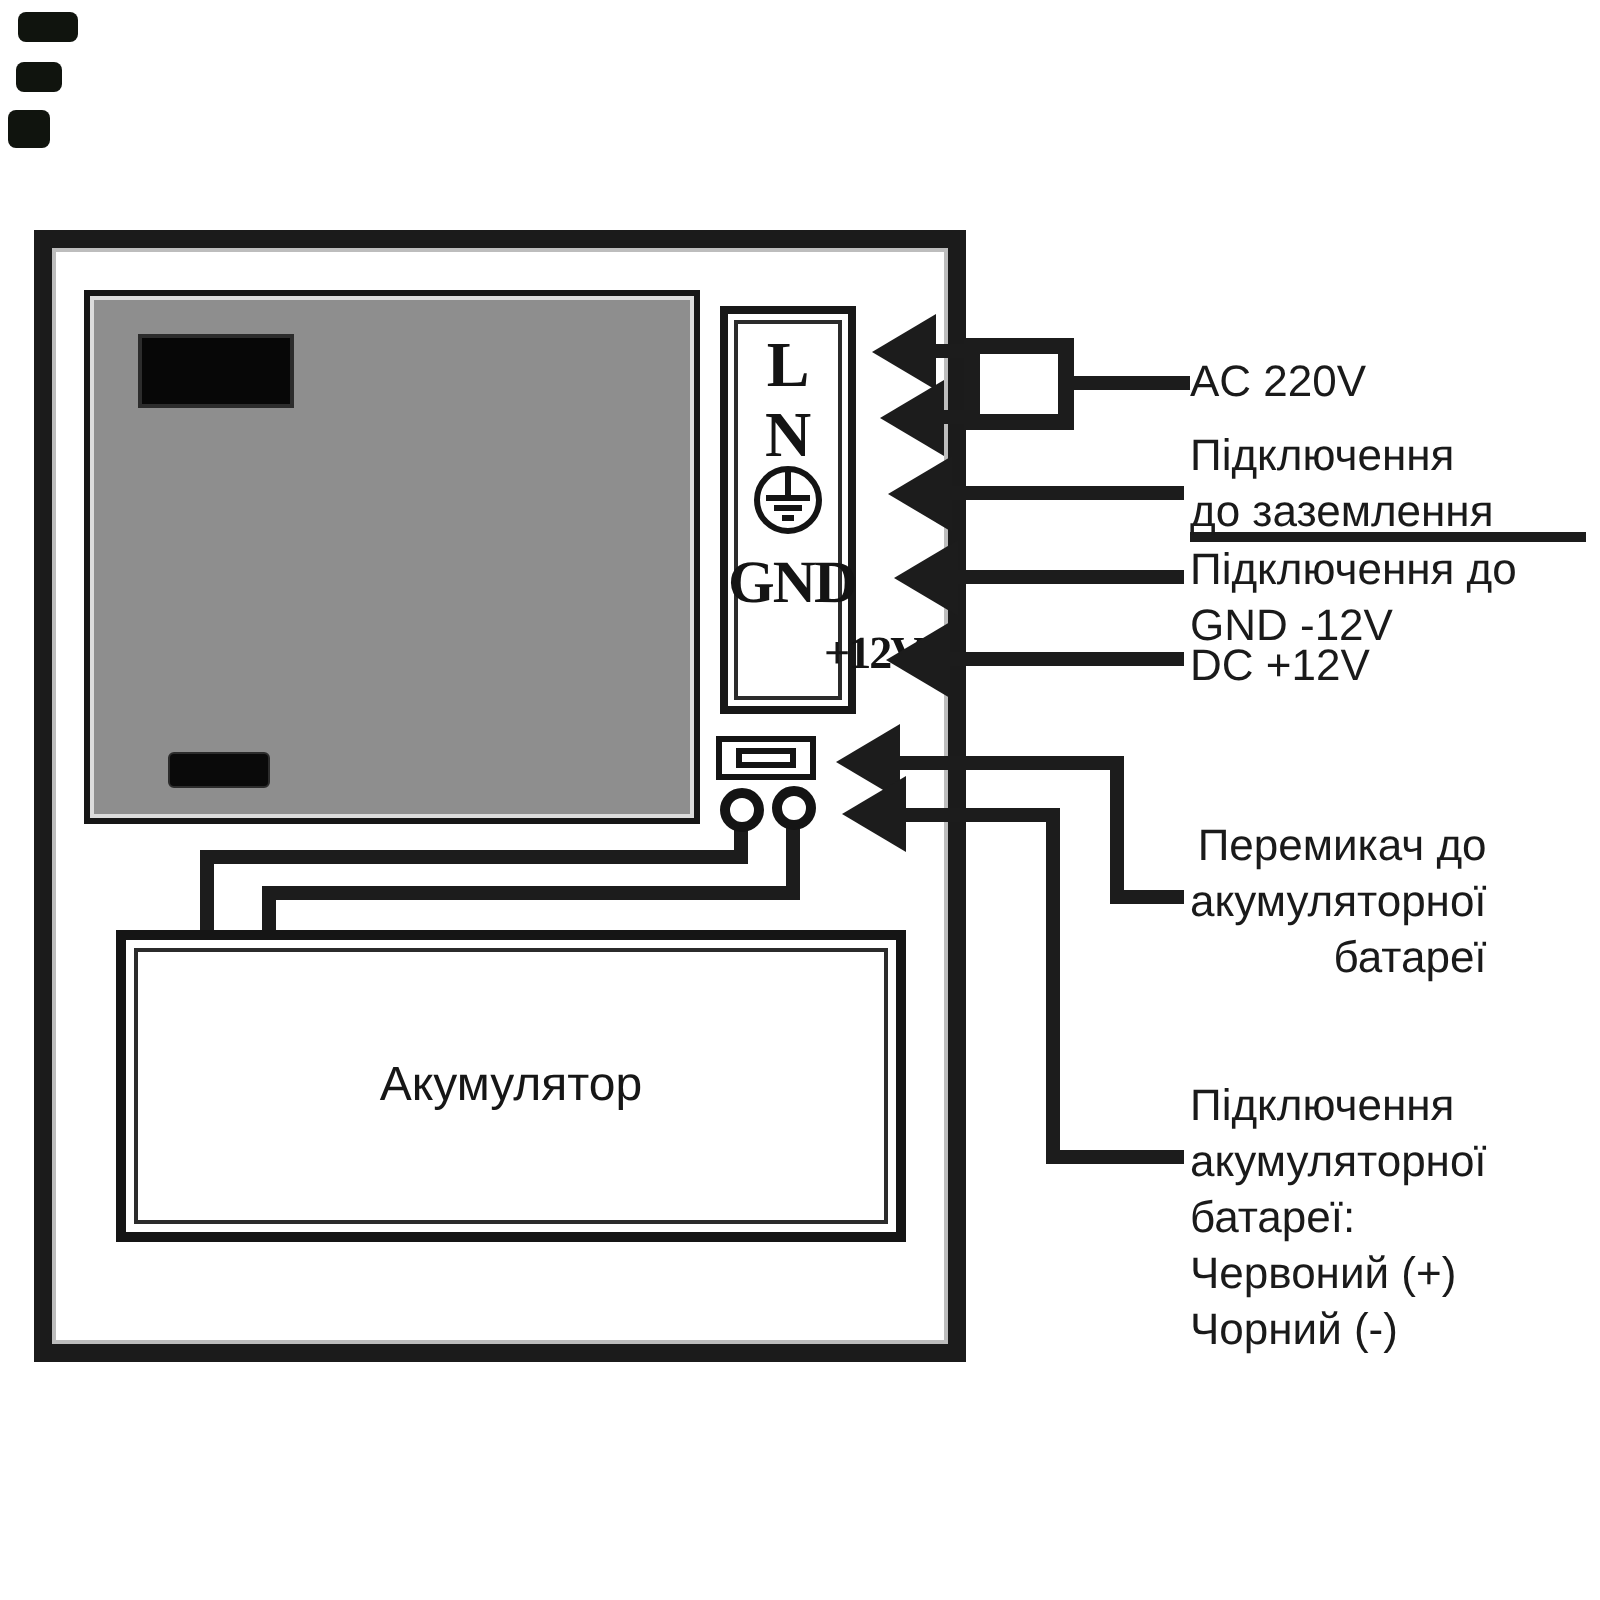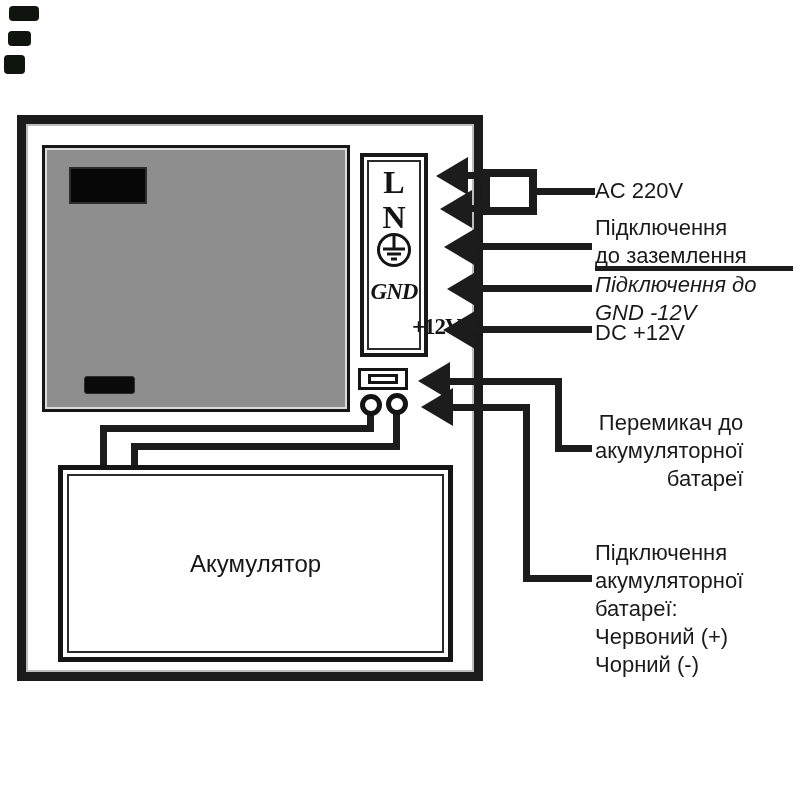--- a/index.html
+++ b/index.html
@@ -33,35 +33,35 @@
     background:#fff; border:4px solid #181818;
     box-shadow: inset 0 0 0 3px #ffffff, inset 0 0 0 5px #2b2b2b;
   }
   .trow {
     position:absolute; left:0; right:0; text-align:center;
     font-family:"Liberation Serif", serif; font-weight:700; color:#141414;
   }
   #t-l    { top:8px;   font-size:32px; line-height:34px; }
   #t-n    { top:43px;  font-size:32px; line-height:34px; }
   #t-earth{ top:75px;  height:36px; }
-  #t-gnd  { top:120px; font-size:23px; line-height:30px; letter-spacing:-1px;font-style:italic; }
+  #t-gnd  { top:120px; font-size:30px; line-height:30px; letter-spacing:-1px; }
   #t-12v  { top:155px; font-size:23px; line-height:30px; letter-spacing:-1px;margin-left:48px; }
 
   #switch-box {
     position:absolute; left:358px; top:368px; width:50px; height:22px;
     background:#fff; border:3px solid #141414;
     display:flex; align-items:center; justify-content:center;
   }
   #switch-inner { width:30px; height:10px; border:3px solid #141414; background:#fff; }
   .term-circle {
     position:absolute; width:22px; height:22px; border-radius:50%;
     border:5px solid #141414; background:#fff;
   }
   #battery-box {
-    position:absolute; left:58px; top:465px; width:395px; height:197px;
+    position:absolute; left:58px; top:465px; width:395px; height:156px;
     background:#fff; border:5px solid #151515;
     box-shadow: inset 0 0 0 4px #ffffff, inset 0 0 0 6px #2b2b2b;
     display:flex; align-items:center; justify-content:center;
   }
   #battery-label { font-size:24px; color:#161616; }
 
   
   .wire { position:absolute; background:#1c1c1c; }
   .arr {
     position:absolute; width:0; height:0;
@@ -148,21 +148,21 @@
   <div class="arr" style="left:440px; top:190px;"></div>
   <div class="arr" style="left:444px; top:228px;"></div>
   <div class="arr" style="left:447px; top:270px;"></div>
   <div class="arr" style="left:443px; top:311px;"></div>
   <div class="arr" style="left:418px; top:362px;"></div>
   <div class="arr" style="left:421px; top:388px;"></div>
 
   <div class="callout" style="top:177px;">AC 220V</div>
   <div class="callout" style="top:214px;">Підключення
 до заземлення</div>
-  <div class="callout" style="top:271px;font-style:italic;">Підключення до
+  <div class="callout" style="top:271px;">Підключення до
 GND -12V</div>
   <div class="callout" style="top:319px;">DC +12V</div>
   <div class="callout" style="top:409px;text-align:right;">Перемикач до
 акумуляторної
 батареї</div>
   <div class="callout" style="top:539px;">Підключення
 акумуляторної
 батареї:
 Червоний (+)
 Чорний (-)</div>

